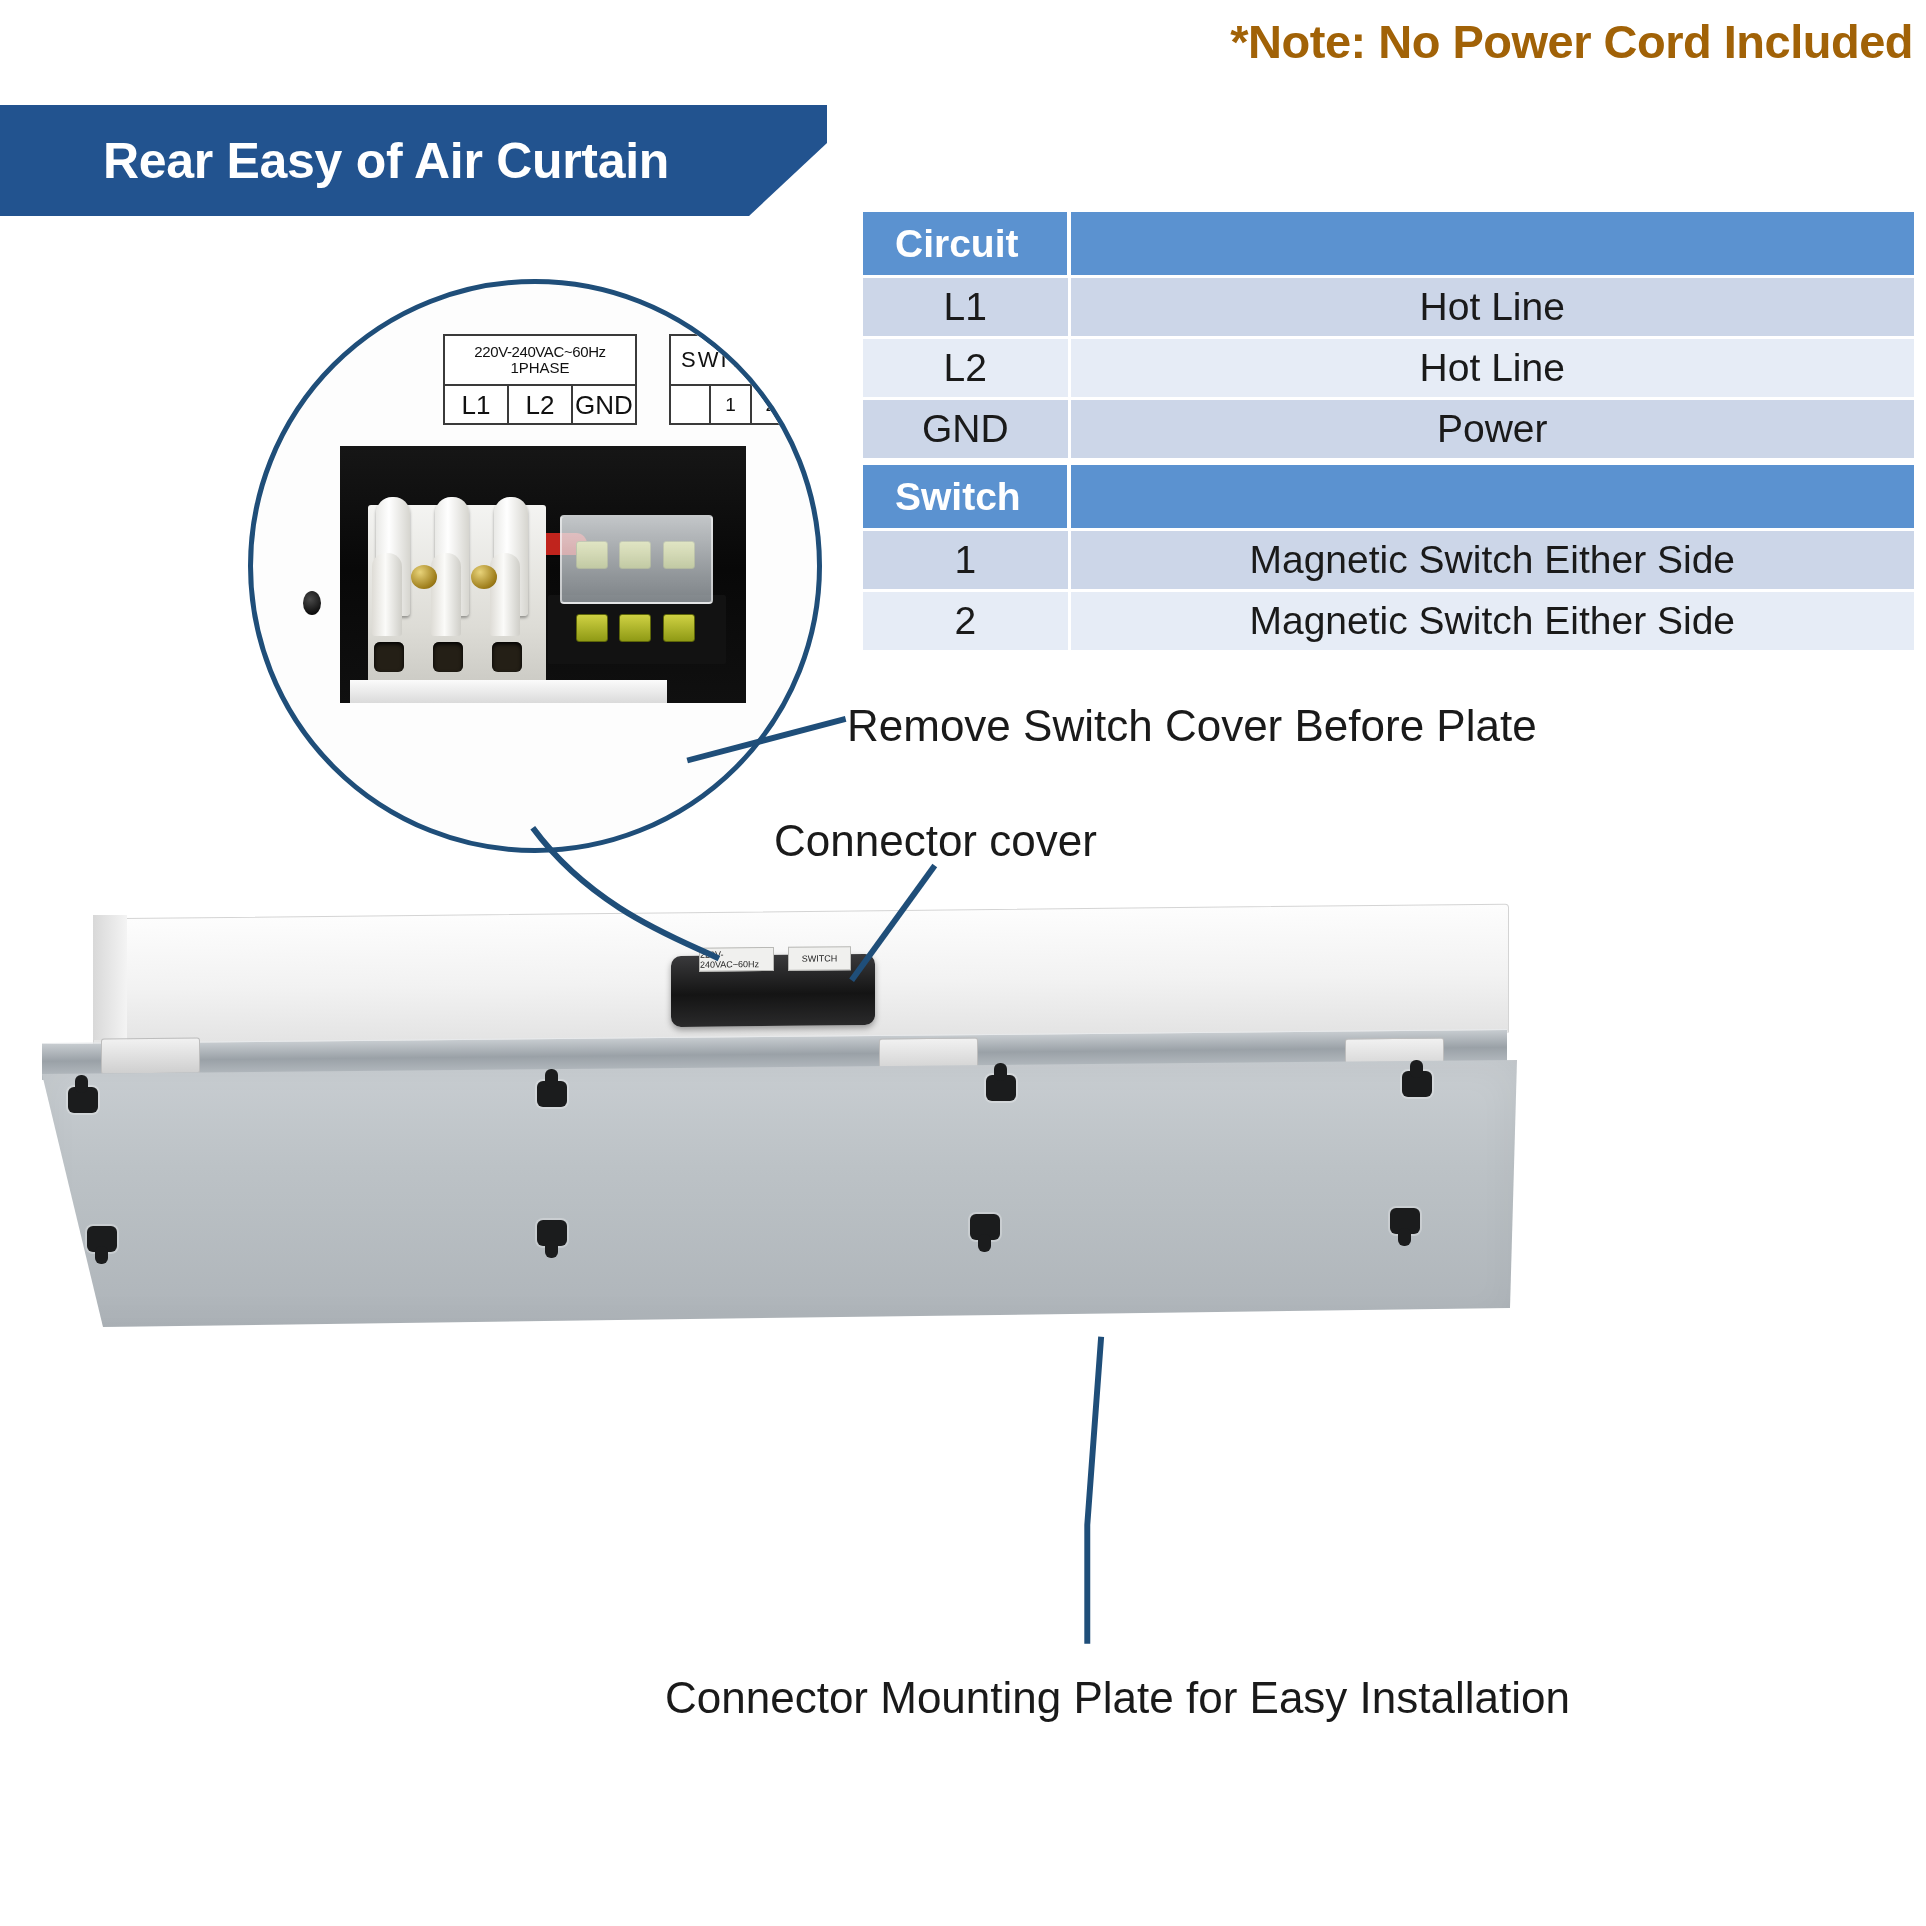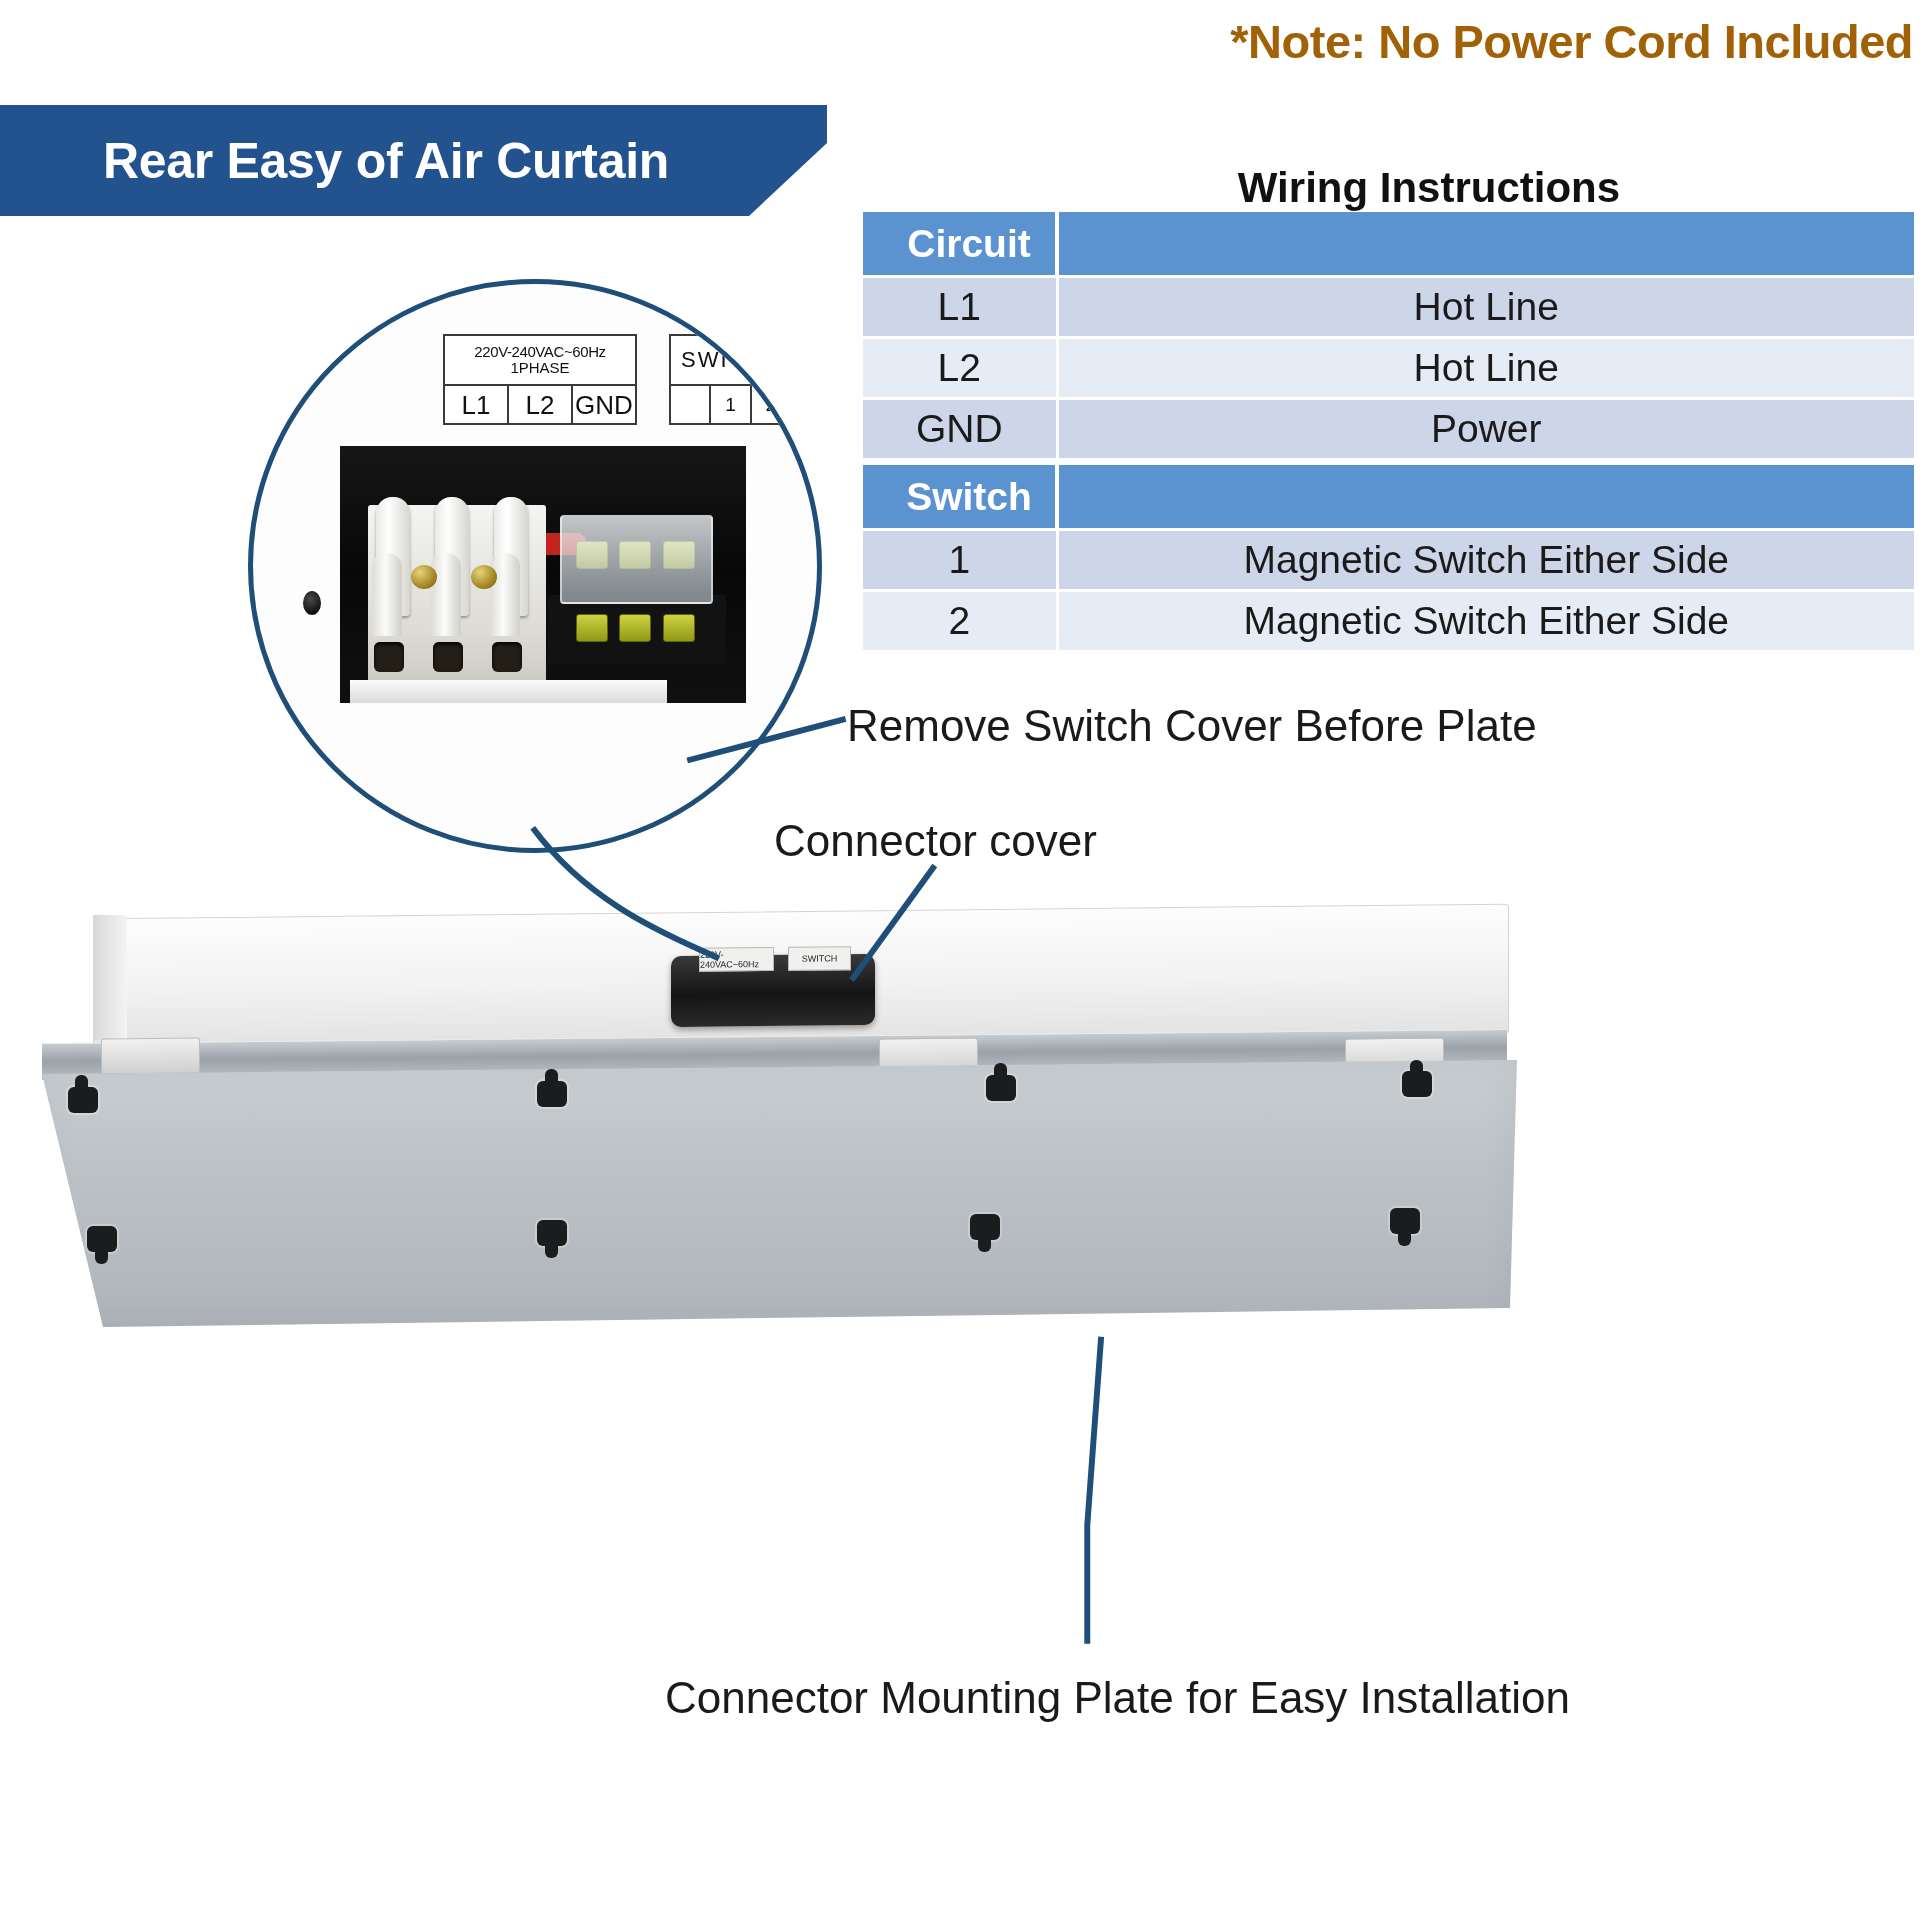--- a/index.html
+++ b/index.html
@@ -67,21 +67,21 @@
     border:none;
     padding:0;
   }
   .wtable .hdr td{
     background:#5b92d0;
     color:#ffffff;
     font-weight:bold;
     font-size:39px;
     height:63px;
   }
-  .wtable .hdr td.keycol{ text-align:center; padding-left:20px;}
+  .wtable .hdr td.keycol{ text-align:left; padding-left:32px;}
   .wtable .rowA td{ background:#ccd6e8; }
   .wtable .rowB td{ background:#e6ecf6; }
   .wtable td.keycol{ width:172px; }
   .wtable td.valcol{ width:auto; }
   .wtable .hdr td.keycol{ border-right:4px solid #ffffff; }
   .wtable .rowA td.keycol,.wtable .rowB td.keycol{ border-right:3px solid #ffffff;}
   .wtable tr + tr td{ border-top:3px solid #ffffff; }
 
   #circuit-table{ left:863px;top:212px;width:1051px; }
   #switch-table { left:863px;top:465px;width:1051px; }
@@ -278,21 +278,20 @@
 </head>
 <body>
 
 <div class="abs" id="note">*Note: No Power Cord Included</div>
 
 <div class="abs" id="banner"></div>
 <div class="abs" id="banner-label">Rear Easy of Air Curtain</div>
 
 <div class="abs" id="wiring-heading">
   <br>
-  <span>Wiring Instructions</span>
 </div>
 
 <table class="wtable abs" id="circuit-table">
   <tbody>
       <tr class="hdr">
     <td class="keycol">Circuit</td>
     <td class="valcol"></td>
   </tr>
   <tr class="rowA">
     <td class="keycol">L1</td>

